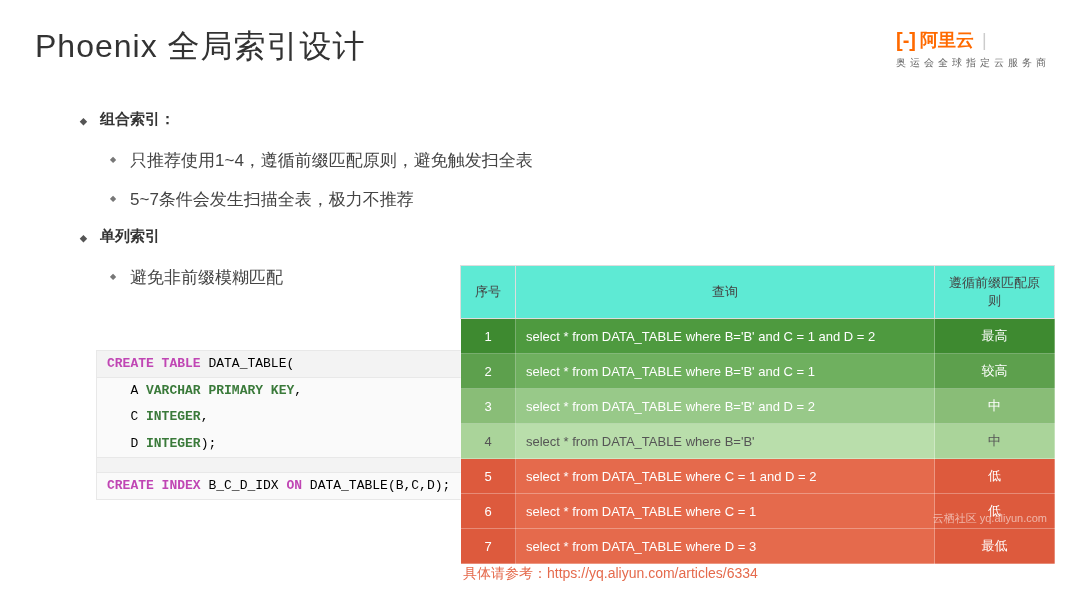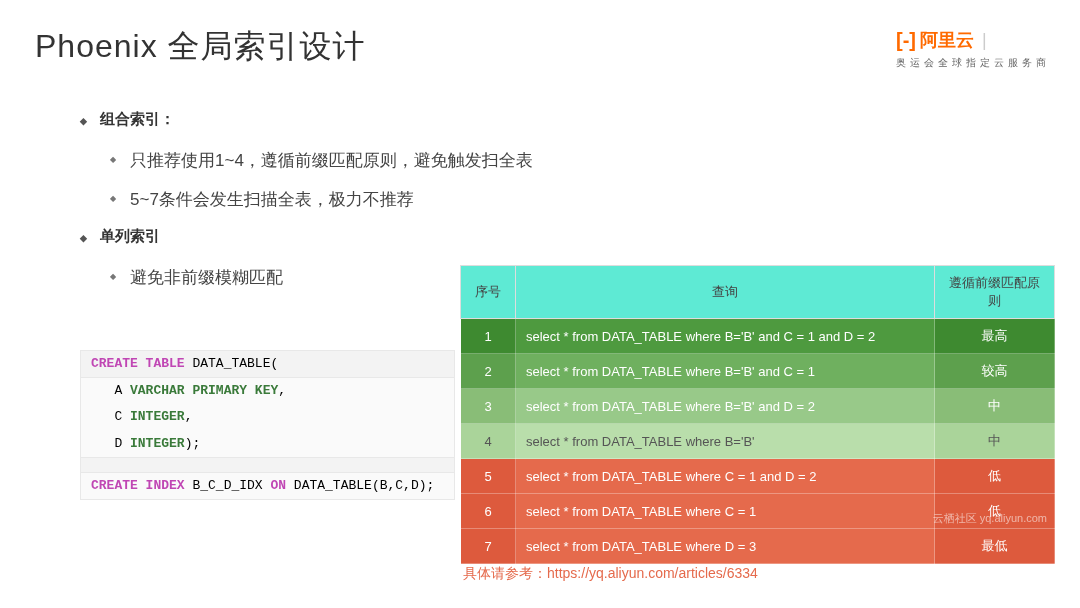--- a/index.html
+++ b/index.html
@@ -76,21 +76,21 @@
       position: absolute;
       left: 0;
       font-size: 8px;
       top: 6px;
       color: #777;
     }
     .bold { font-weight: 600; }
     .code-block {
       position: absolute;
       top: 350px;
-      left: 80px;
+      left: 96px;
       width: 375px;
       border: 1px solid #e8e8e8;
       font-family: "Courier New", monospace;
       font-size: 13px;
       background: #fafafa;
       line-height: 1.4;
     }
     .code-line {
       padding: 4px 10px;
       white-space: pre;

